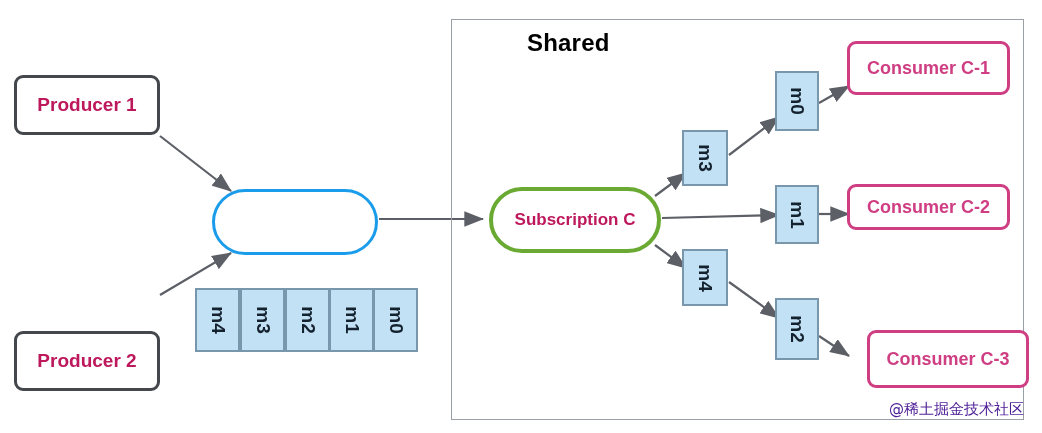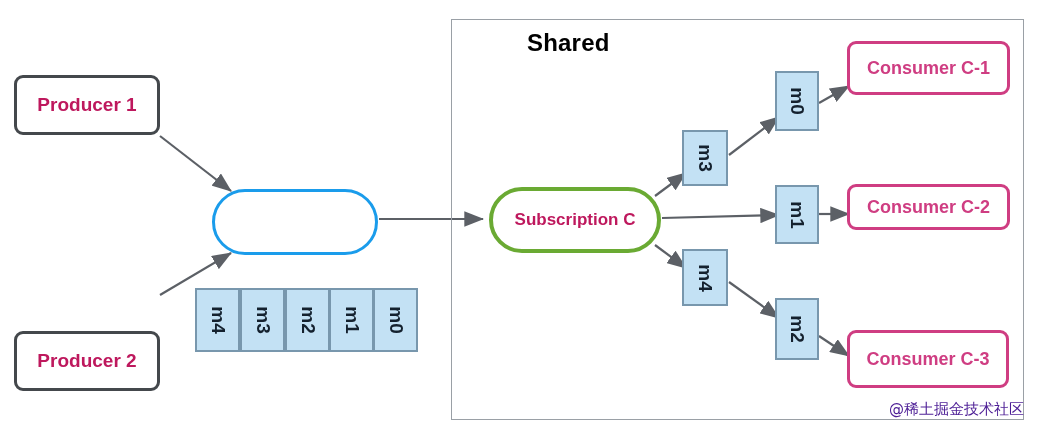--- a/index.html
+++ b/index.html
@@ -106,21 +106,21 @@
     background: #ffffff;
     display: flex;
     align-items: center;
     justify-content: center;
     color: #cf3d82;
     font-size: 18px;
     font-weight: bold;
   }
   #consumer-c-1 { left: 847px; top: 41px;  width: 163px; height: 54px; }
   #consumer-c-2 { left: 847px; top: 184px; width: 163px; height: 46px; }
-  #consumer-c-3 { left: 847px; top: 330px; width: 162px; height: 58px; }
+  #consumer-c-3 { left: 867px; top: 330px; width: 162px; height: 58px; }
 
   
   .msg {
     position: absolute;
     box-sizing: border-box;
     background: #c3e1f4;
     border: 2px solid #7897ad;
     display: flex;
     align-items: center;
     justify-content: center;

